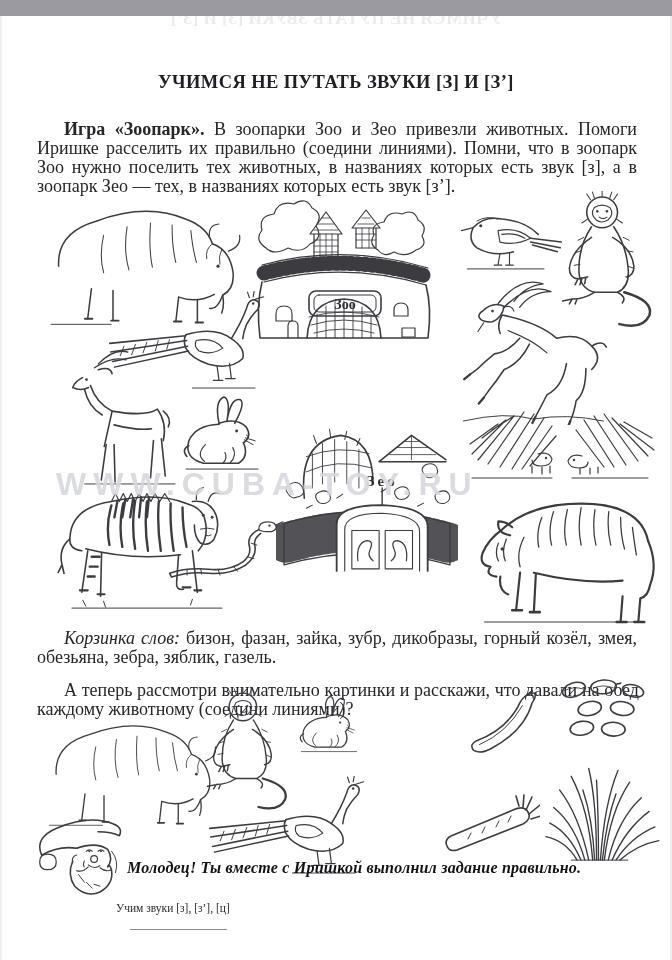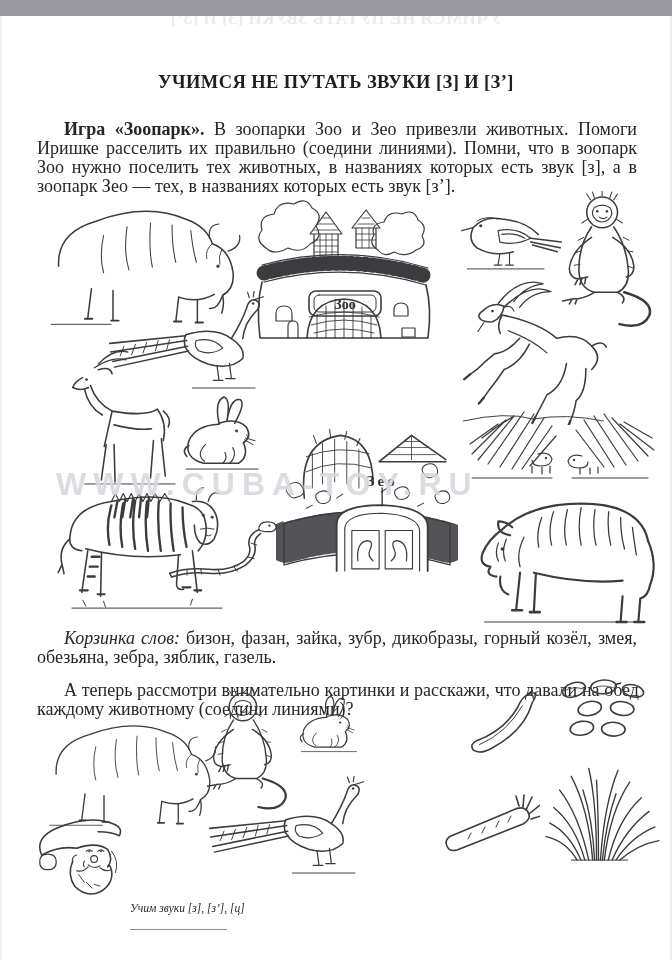--- a/index.html
+++ b/index.html
@@ -41,21 +41,21 @@
     position:absolute;top:450px;left:56px;width:590px;
     font-family:"Liberation Sans", sans-serif;font-weight:bold;
     font-size:32px;letter-spacing:7px;color:rgba(183,185,196,.5);
     text-shadow:0 0 2px rgba(255,255,255,.9);white-space:nowrap;z-index:5;
   }
   .praise{
     position:absolute;top:843px;left:127px;
     font-weight:bold;font-style:italic;font-size:16px;letter-spacing:.2px;
     white-space:nowrap;color:#121216;
   }
-  .footer-text{position:absolute;top:886px;left:130px;font-size:11.5px;color:#2a2a30;font-style:italic;}
+  .footer-text{position:absolute;top:886px;left:116px;font-size:11.5px;color:#2a2a30;}
   .footer-line{position:absolute;top:913px;left:130px;width:97px;height:1px;background:#8a8a90;}
   .sprite{position:absolute;width:0;height:0;overflow:hidden;}
 </style>
 </head>
 <body>
 
 <svg class="sprite" aria-hidden="true">
   <defs>
     <symbol id="sym-bison" viewBox="0 0 240 150">
       <path d="M22,80 Q20,44 62,32 Q116,12 158,30 Q180,38 186,56 Q204,62 208,86 Q210,104 197,111 Q199,122 196,130 M150,113 Q170,120 188,110"></path>
@@ -356,17 +356,18 @@
       <circle cx="61" cy="36" r="1.1" fill="#3b3b40" stroke="none"></circle>
       <circle cx="73" cy="36" r="1.1" fill="#3b3b40" stroke="none"></circle>
       <circle cx="66" cy="44" r="3.5" stroke-width="1.2"></circle>
       <path d="M60,50 q6,5 12,1 M56,46 q-2,4 0,6 M48,40 q-6,2 -4,8" stroke-width="1.1"></path>
       <path d="M44,46 Q38,60 46,72 Q58,84 72,78 Q86,70 84,56 Q82,48 80,52"></path>
       <path d="M50,60 l6,8 M58,68 l6,6 M66,70 l6,2 M84,36 q8,10 4,22" stroke-width="1"></path>
       <path d="M60,52 q-6,6 -12,4 M72,53 q6,5 12,2" stroke-width="1.1"></path>
     </svg>
   </figure>
 
+  <div class="praise">Молодец! Ты вместе с Иришкой выполнил задание правильно.</div>
 
 
   <div class="footer-text">Учим звуки [з], [з’], [ц]</div>
   <div class="footer-line"></div>
 </div>
 
 </body></html>

